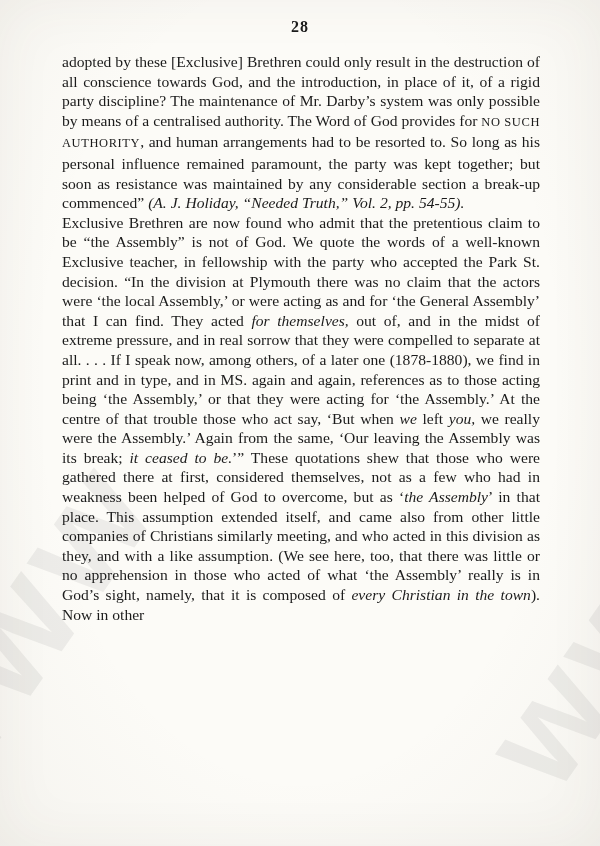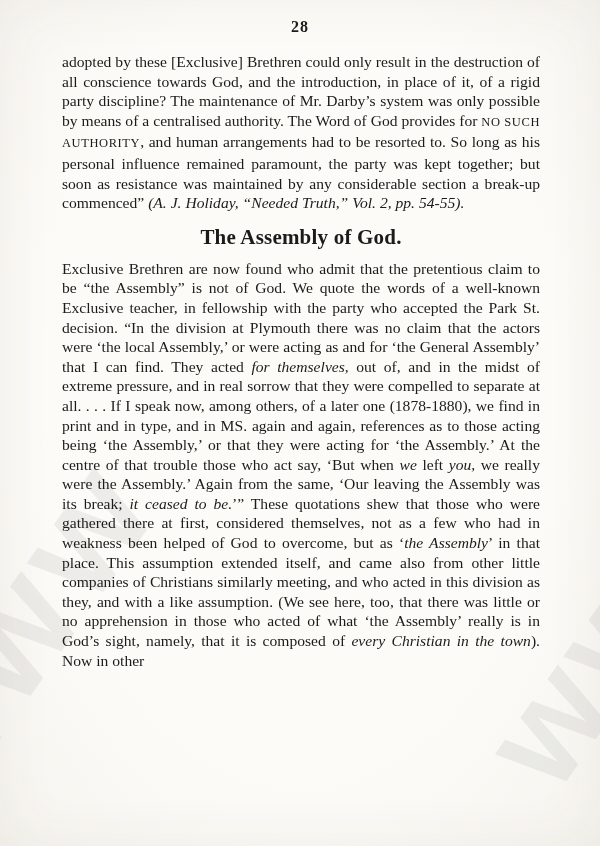--- a/index.html
+++ b/index.html
@@ -88,18 +88,17 @@
 
   <div class="watermark watermark-bottom">www</div>
   <div class="watermark watermark-right">www</div>
 
   <div class="page-number">28</div>
 
   <div class="content">
 
     <p><span>adopted by these [Exclusive] Brethren could only result in the destruction of all conscience towards God, and the introduction, in place of it, of a rigid party discipline? The maintenance of Mr. Darby’s system was only possible by means of a centralised authority. The Word of God provides for </span><span class="sc">NO SUCH AUTHORITY</span><span>, and human arrangements had to be resorted to. So long as his personal influence remained paramount, the party was kept together; but soon as resistance was maintained by any considerable section a break-up commenced” </span><span class="i">(A. J. Holiday, “Needed Truth,” Vol. 2, pp. 54-55).</span></p>
 
-    <div class="heading">The Assembly of God.</div>
 
     <p><span>Exclusive Brethren are now found who admit that the pretentious claim to be “the Assembly” is not of God. We quote the words of a well-known Exclusive teacher, in fellowship with the party who accepted the Park St. decision. “In the division at Plymouth there was no claim that the actors were ‘the local Assembly,’ or were acting as and for ‘the General Assembly’ that I can find. They acted </span><span class="i">for themselves,</span><span> out of, and in the midst of extreme pressure, and in real sorrow that they were compelled to separate at all. . . . If I speak now, among others, of a later one (1878-1880), we find in print and in type, and in MS. again and again, references as to those acting being ‘the Assembly,’ or that they were acting for ‘the Assembly.’ At the centre of that trouble those who act say, ‘But when </span><span class="i">we</span><span> left </span><span class="i">you,</span><span> we really were the Assembly.’ Again from the same, ‘Our leaving the Assembly was its break; </span><span class="i">it ceased to be.</span><span>’” These quotations shew that those who were gathered there at first, considered themselves, not as a few who had in weakness been helped of God to overcome, but as ‘</span><span class="i">the Assembly</span><span>’ in that place. This assumption extended itself, and came also from other little companies of Christians similarly meeting, and who acted in this division as they, and with a like assumption. (We see here, too, that there was little or no apprehension in those who acted of what ‘the Assembly’ really is in God’s sight, namely, that it is composed of </span><span class="i">every Christian in the town</span><span>). Now in other</span></p>
 
   </div>
 </div>
 
 </body></html>

